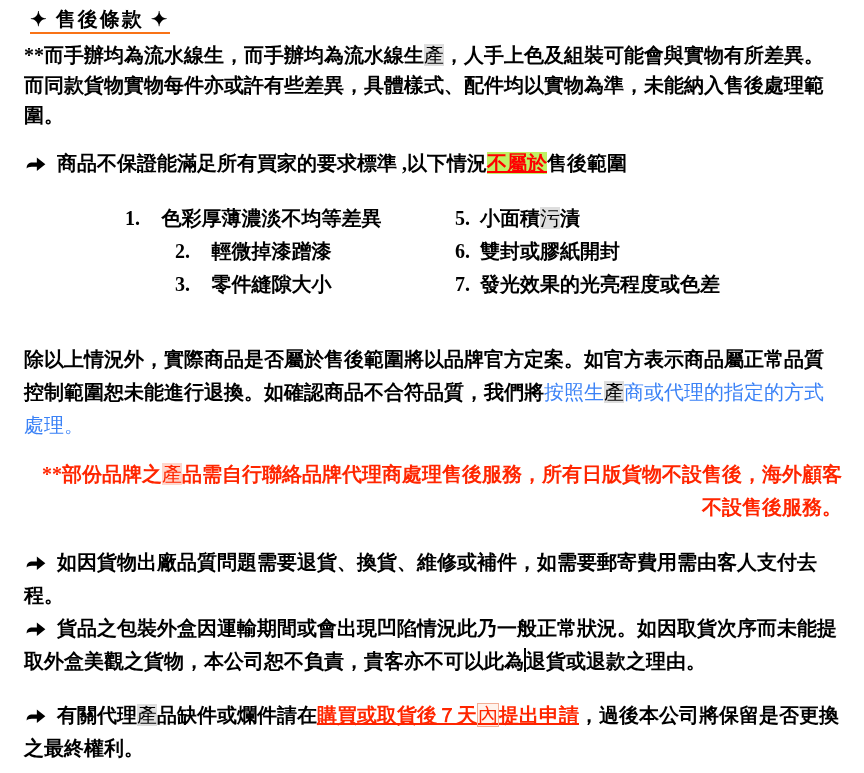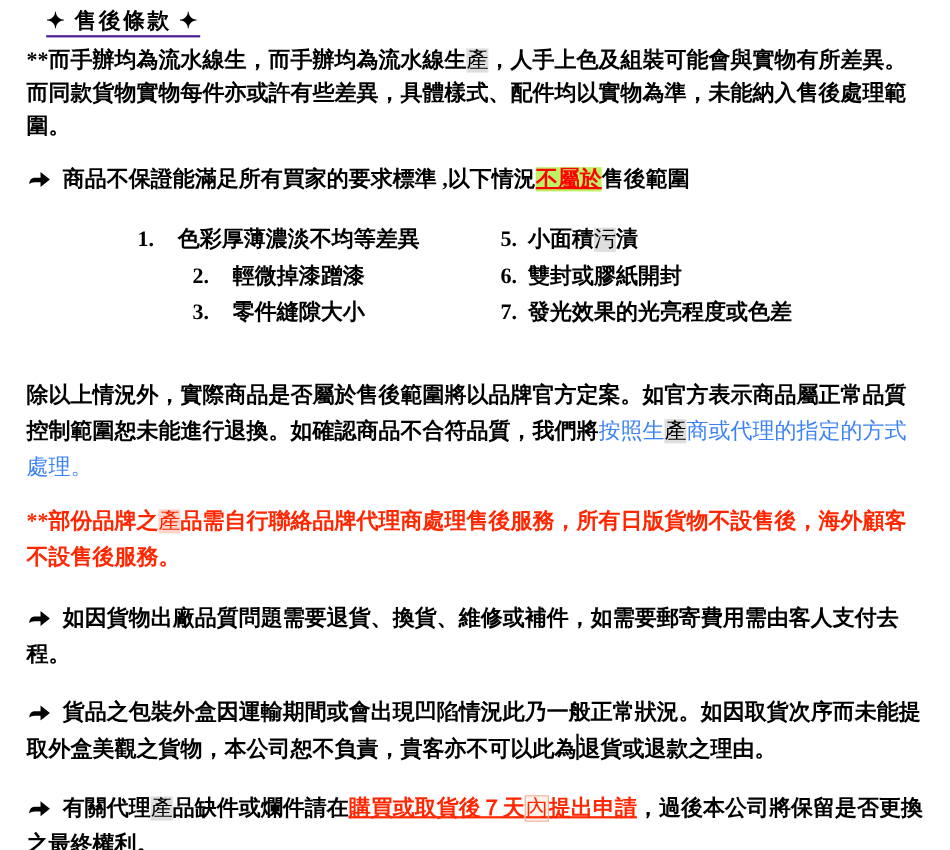--- a/index.html
+++ b/index.html
@@ -8,45 +8,45 @@
     padding: 6px 22px 0 24px;
     background: #ffffff;
     color: #000000;
     font-family: "Liberation Serif", "DejaVu Serif", serif;
     font-weight: bold;
     font-size: 20px;
     overflow: hidden;
   }
   .title {
     display: inline-block;
-    margin-left: 18px;
+    margin-left: 6px;
     line-height: 26px;
-    border-bottom: 2px solid #4c1d95;
+    border-bottom: 2px solid #f97316;
     letter-spacing: 2px;
     white-space: pre;
   }
   .para { line-height: 30px; }
   .para-wide { line-height: 33px; }
   .mt-intro   { margin-top: 6px; }
   .mt-arrow1  { margin-top: 18px; }
   .mt-list    { margin-top: 24px; }
   .mt-quality { margin-top: 42px; }
   .mt-red     { margin-top: 16px; }
   .mt-arrow2  { margin-top: 22px; }
-  .mt-arrow3  { margin-top: 20px; }
+  .mt-arrow3  { }
   .mt-arrow4  { margin-top: 21px; }
 
   .arrow-icon { display: inline-block; width: 24px; height: 17px; margin-right: 9px; vertical-align: -1px; }
   .arrow-icon svg { display: block; width: 100%; height: 100%; }
 
   .hl   { color: #FF0000; background: #bef264; text-decoration: underline; text-decoration-color: #FF0000; }
   .sub  { background: #DEDEDE; font-weight: normal; }           
   .sub-red { background: #FFD6CC; color: #FF2600; font-weight: normal; }
   .light { font-weight: normal; color: #3b82f6; }
-  .red  { color: #FF2600; }
+  .red  { color: #FF2600; text-align: right; }
   .red-u { color: #FF2600; text-decoration: underline; text-decoration-color: #FF2600; }
   .boxed-red { color: #FF2600; background: #FFF3EC; border: 1px solid #F2AE96; font-weight: normal;
                text-decoration: underline; text-decoration-color: #FF2600; }
 
   .list-row { display: flex; line-height: 33px; margin-left: 6px; }
   .col-left { width: 425px; flex: 0 0 425px; text-align: center; }
   .num-l { display: inline-block; width: 58px; }
   .num-r { display: inline-block; margin-right: 10px; }
 
   .text-cursor { display: inline-block; width: 0; height: 24px; border-left: 2px solid #000; vertical-align: -4px; }

